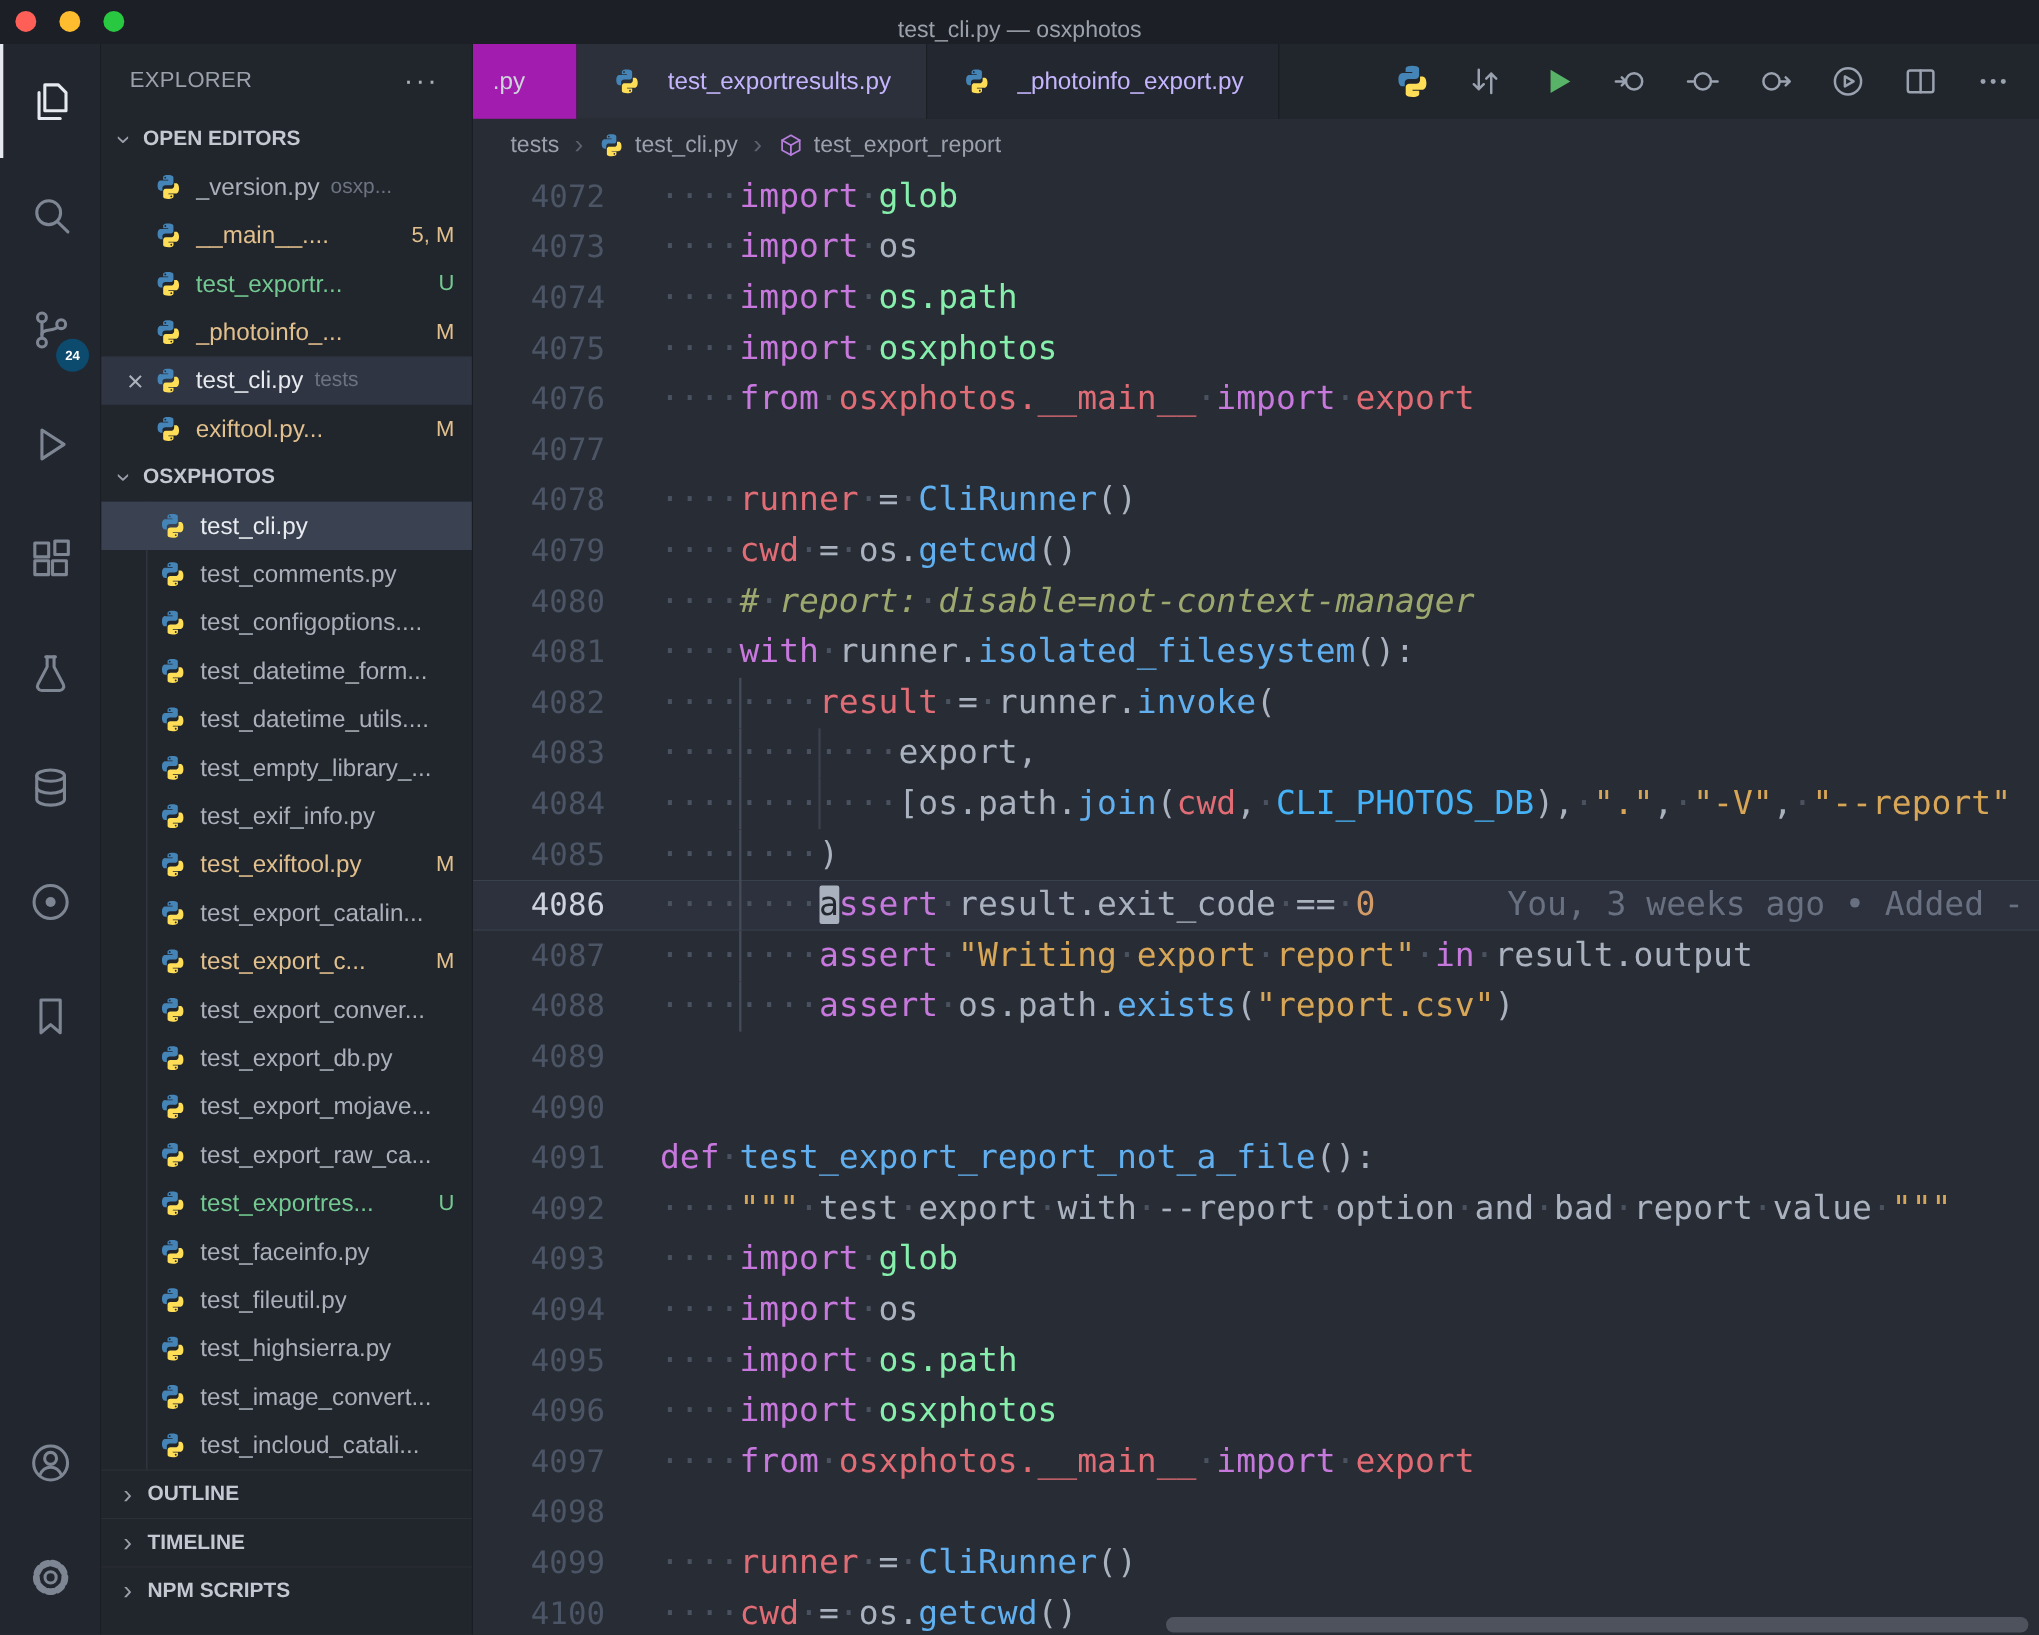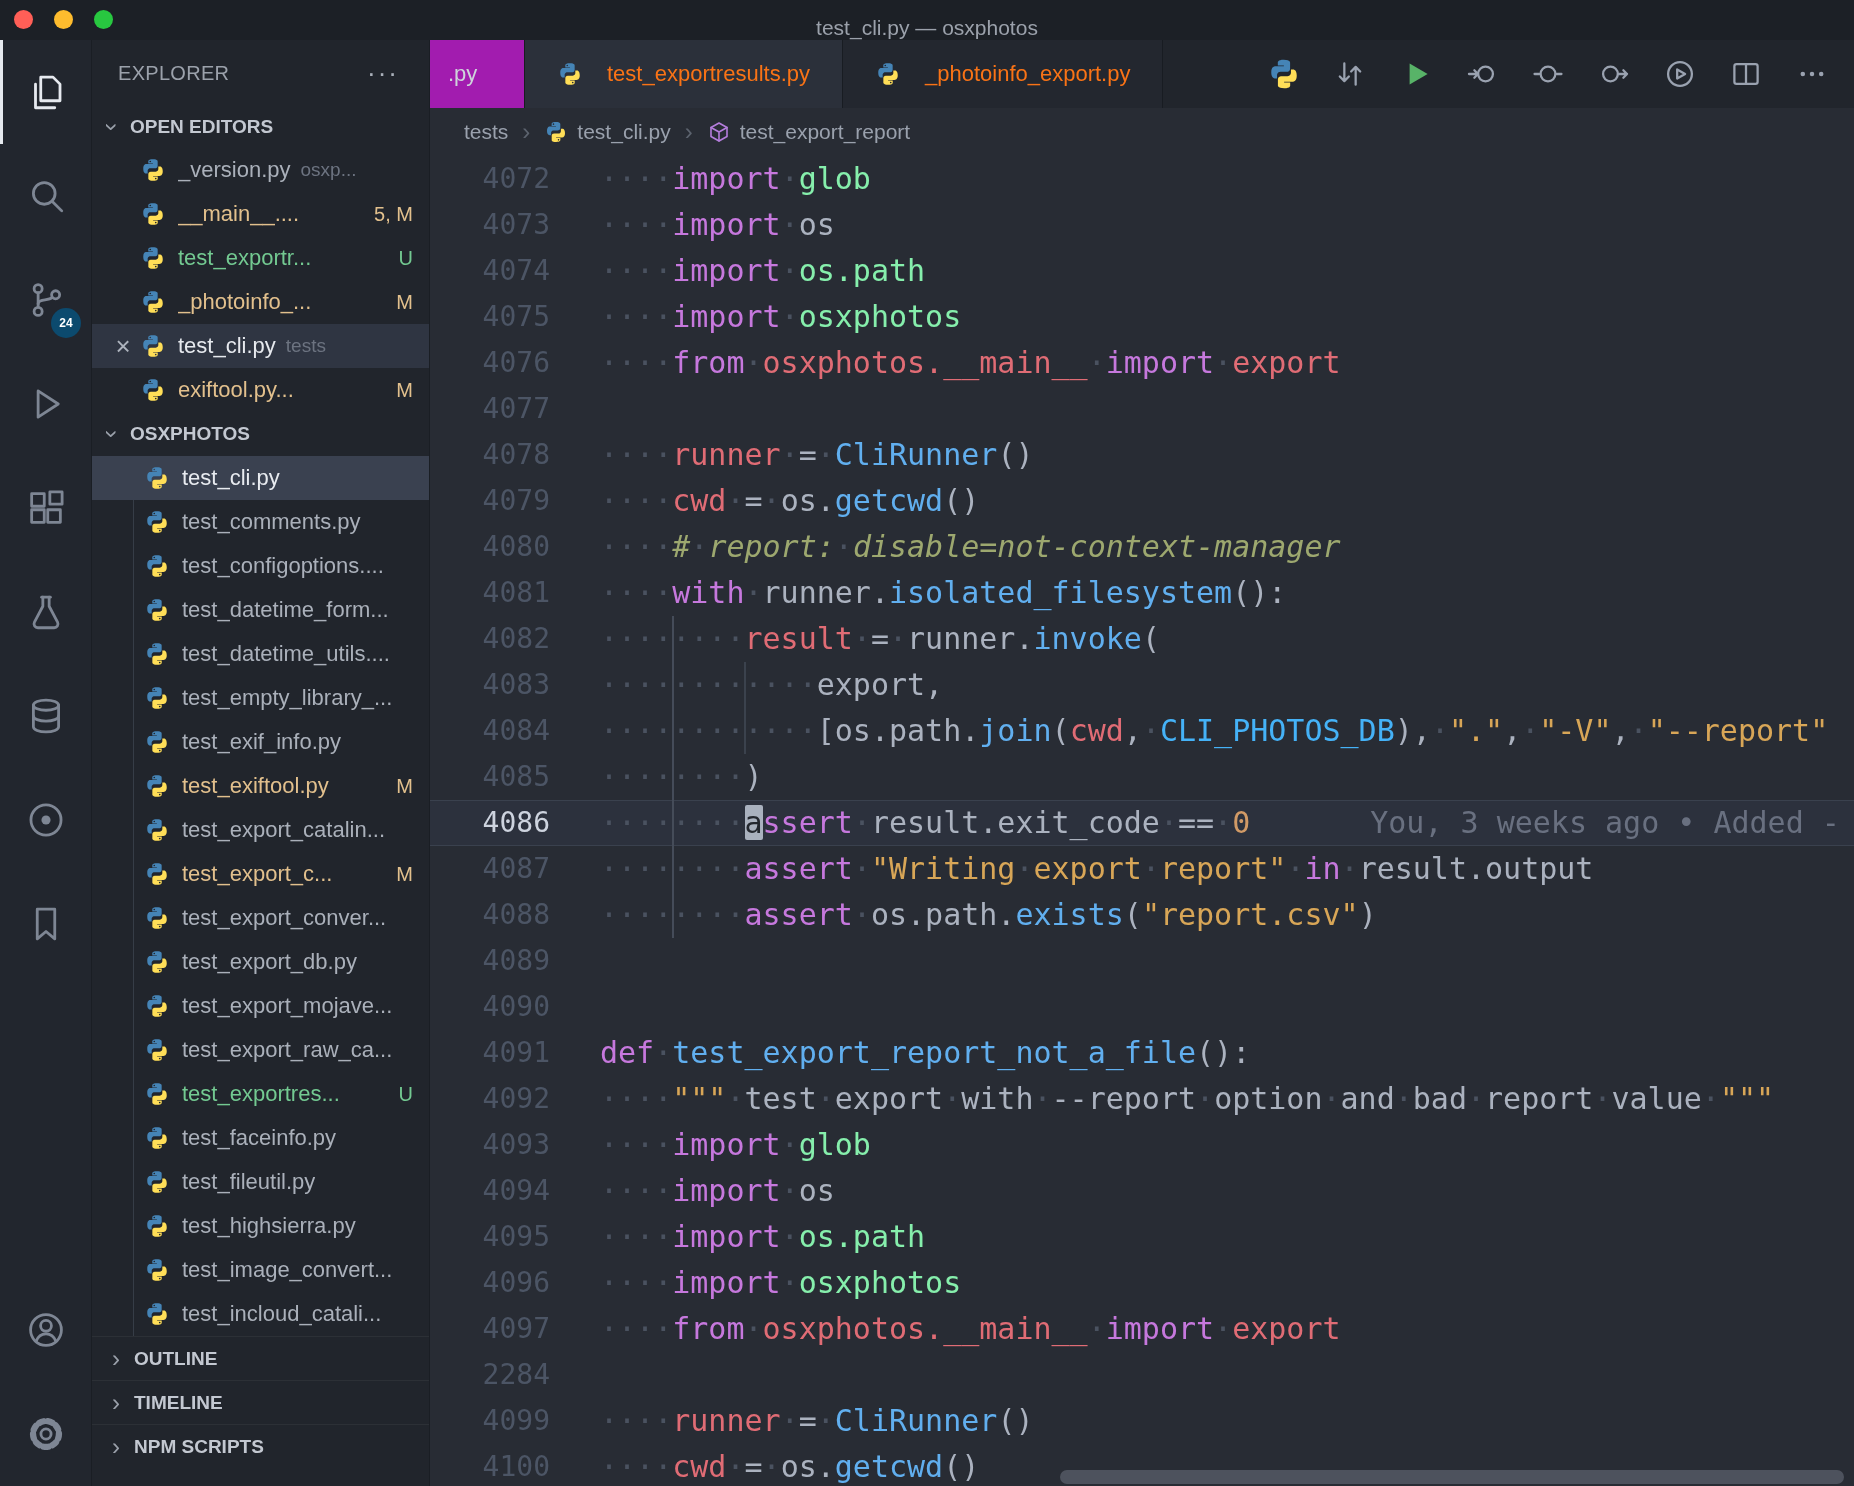--- a/index.html
+++ b/index.html
@@ -48,21 +48,21 @@
   .tree-row{height:44px;display:flex;align-items:center;padding-left:52px;position:relative;cursor:pointer}
   .tree-row.selected{background:#3a4150}
   .tree-row.selected .fname{color:#e8ebf0}
   .collapsed-header{height:44px;display:flex;align-items:center;gap:10px;font-weight:700;font-size:19px;color:#c3c8d1;pad
   ding-left:16px;padding-left:16px;border-top:1px solid rgba(255,255,255,.05);cursor:pointer}
 
   
   .editor{position:absolute;left:430px;top:40px;right:0;bottom:0;background:#282c34}
   .tabbar{height:68px;background:#21252c;display:flex;align-items:stretch}
   .tabs{display:flex}
-  .tab{display:flex;align-items:center;gap:12px;padding:12px 32px;font-size:22px;color:#f97316;background:#23272f;border-right:1px solid #181c22;cursor:pointer;white-space:nowrap}
+  .tab{display:flex;align-items:center;gap:12px;padding:12px 32px;font-size:22px;color:#c4b5fd;background:#23272f;border-right:1px solid #181c22;cursor:pointer;white-space:nowrap}
   .tabs .tab:nth-child(2){background:#2b303a}
   .tab.partial{width:95px;padding:0 0 0 18px}
   .tab.active{background:#a21caf;color:#ced3db}
   .toolbar{margin-left:auto;display:flex;align-items:center;gap:10px;padding-right:14px;color:#9aa2b0}
   .tb-ic{width:56px;height:48px;display:flex;align-items:center;justify-content:center;border-radius:8px;cursor:pointer}
   .tb-ic svg{width:34px;height:34px}
   .breadcrumbs{height:48px;display:flex;align-items:center;gap:14px;padding-left:34px;font-size:21px;color:#9aa1ad}
   .bc-item{display:flex;align-items:center;gap:9px;cursor:pointer}
   .bc-ic{display:inline-flex}
   .bc-ic svg{width:24px;height:24px}
@@ -670,21 +670,21 @@
       </div>
       <div class="line">
         <div class="lnum">4096</div>
         <div class="lcontent"><span class="tk-ws">····</span><span class="tk-kw">import</span><span class="tk-ws">·</span><span class="tk-mod">osxphotos</span></div>
       </div>
       <div class="line">
         <div class="lnum">4097</div>
         <div class="lcontent"><span class="tk-ws">····</span><span class="tk-kw">from</span><span class="tk-ws">·</span><span class="tk-red">osxphotos.__main__</span><span class="tk-ws">·</span><span class="tk-kw">import</span><span class="tk-ws">·</span><span class="tk-red">export</span></div>
       </div>
       <div class="line">
-        <div class="lnum">2284</div>
+        <div class="lnum">4098</div>
         <div class="lcontent"></div>
       </div>
       <div class="line">
         <div class="lnum">4099</div>
         <div class="lcontent"><span class="tk-ws">····</span><span class="tk-red">runner</span><span class="tk-ws">·</span><span class="tk-txt">=</span><span class="tk-ws">·</span><span class="tk-fn">CliRunner</span><span class="tk-txt">()</span></div>
       </div>
       <div class="line">
         <div class="lnum">4100</div>
         <div class="lcontent"><span class="tk-ws">····</span><span class="tk-red">cwd</span><span class="tk-ws">·</span><span class="tk-txt">=</span><span class="tk-ws">·</span><span class="tk-txt">os.</span><span class="tk-fn">getcwd</span><span class="tk-txt">()</span></div>
       </div>

